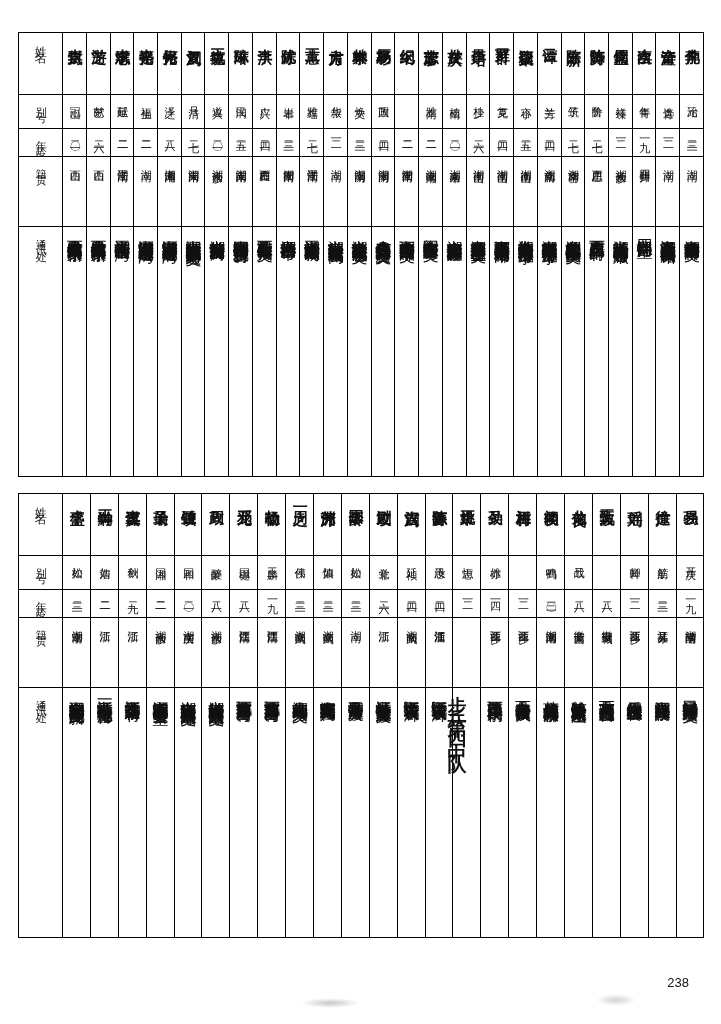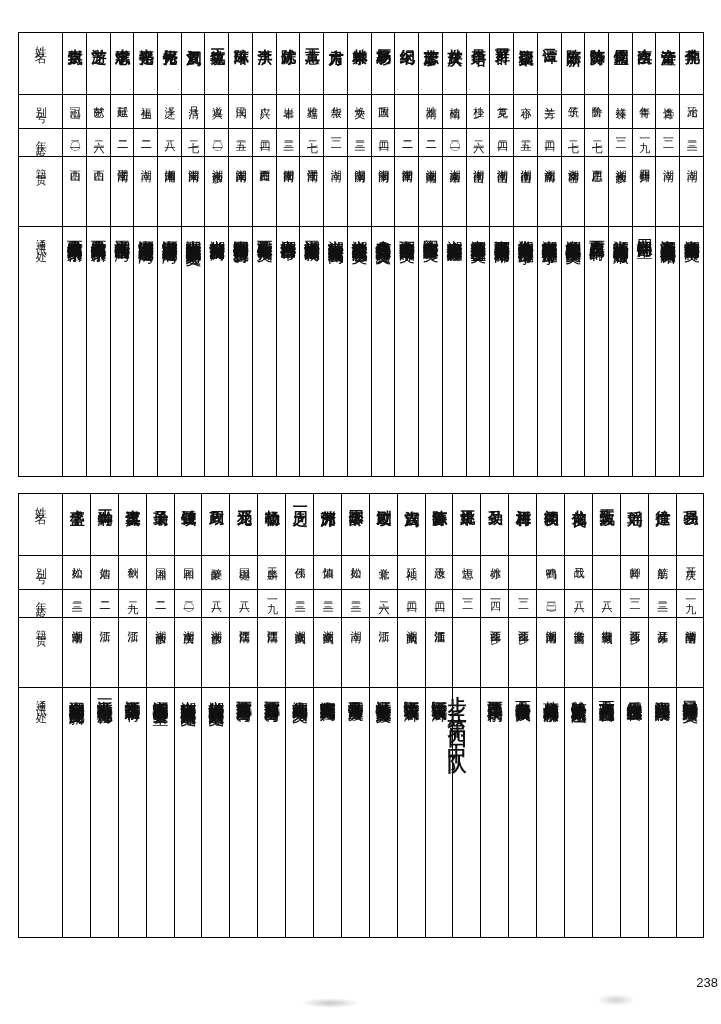--- a/index.html
+++ b/index.html
@@ -41,21 +41,21 @@
   .r-alias .vtext{font-size:11px;padding-top:3px;}
   .r-age   .vtext{font-size:11px;padding-top:3px;}
   .r-native .vtext{font-size:11px;padding-top:4px;}
 
   .hdr .vtext{font-size:11px;padding-top:3px;}
   .hdr-name .vtext{font-size:12px;padding-top:3px;}
 
   .unitcell .vtext{font-size:19px;font-weight:700;letter-spacing:12px;padding-top:30px;}
 
   .pageno{
-    position:absolute;right:3px;bottom:34px;
+    position:absolute;right:32px;bottom:34px;
     font-size:13px;font-family:"Liberation Sans",sans-serif;
   }
   .smudge1{position:absolute;left:300px;bottom:16px;width:60px;height:10px;
     background:radial-gradient(ellipse at center, rgba(0,0,0,0.22), rgba(0,0,0,0) 70%);}
   .smudge2{position:absolute;left:596px;bottom:18px;width:40px;height:12px;
     background:radial-gradient(ellipse at center, rgba(0,0,0,0.18), rgba(0,0,0,0) 70%);}
 </style>
 </head>
 <body>
 

